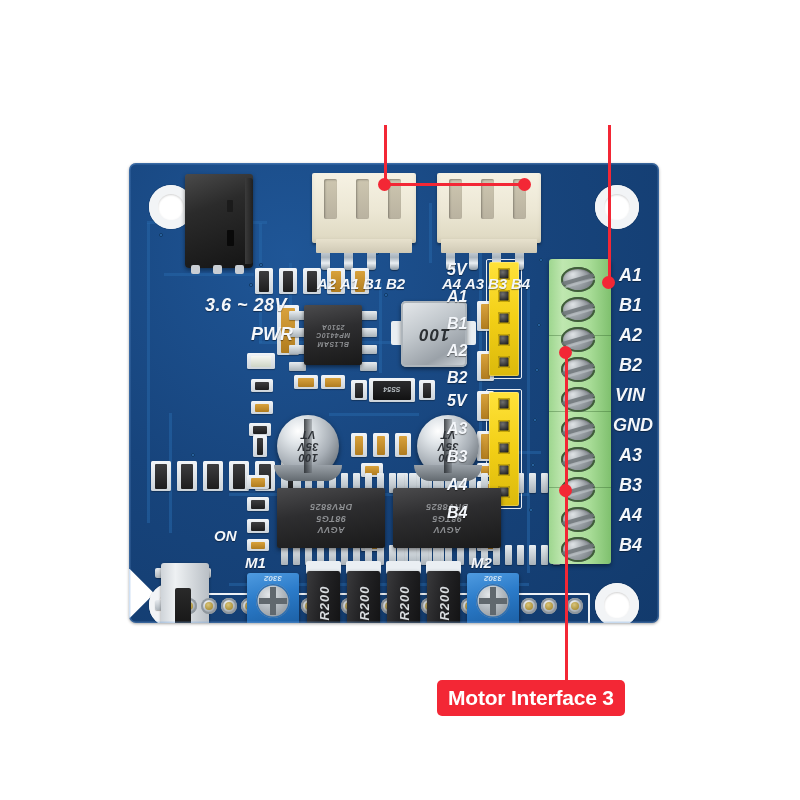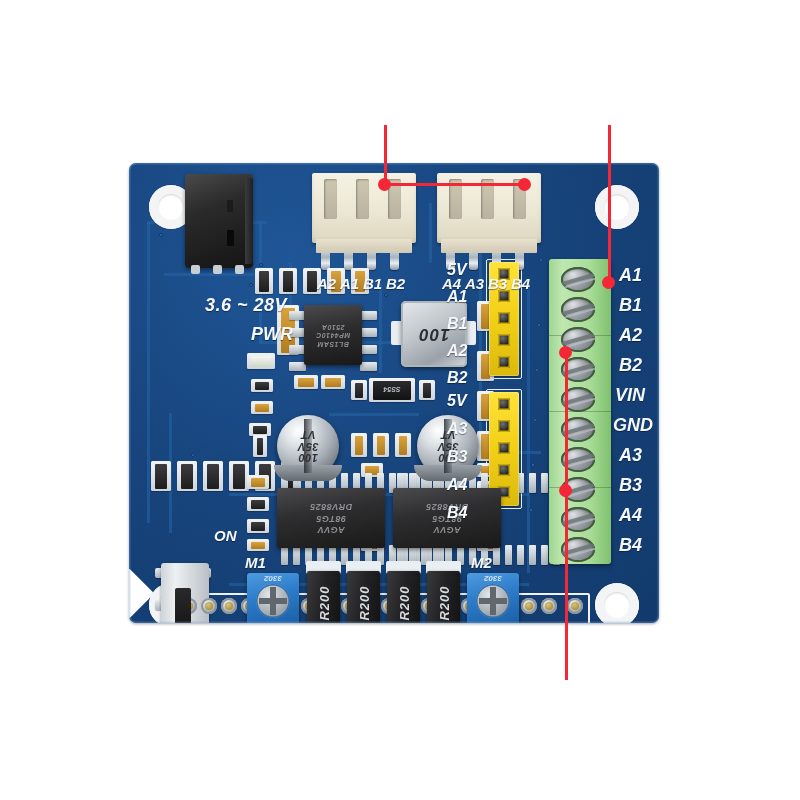--- a/index.html
+++ b/index.html
@@ -924,14 +924,15 @@
       </div>
     <div class="gpin" style="left:412px; top:462px;">
         <i></i>
       </div>
     <div class="gpin" style="left:438px; top:462px;">
         <i></i>
       </div>
 
   </div>
 
+  <div class="callout" style="left:437px; top:680px;">Motor Interface 3</div>
 
 </div>
 
 </body></html>

